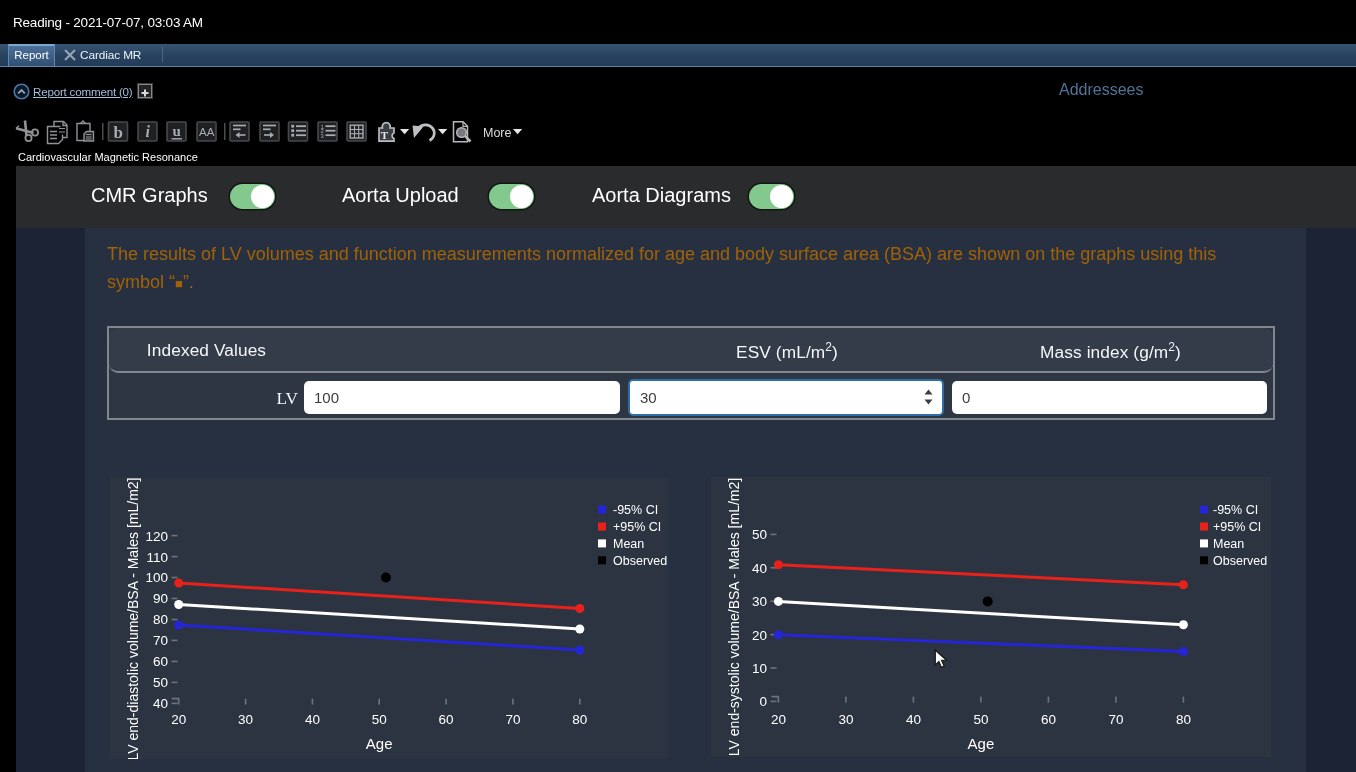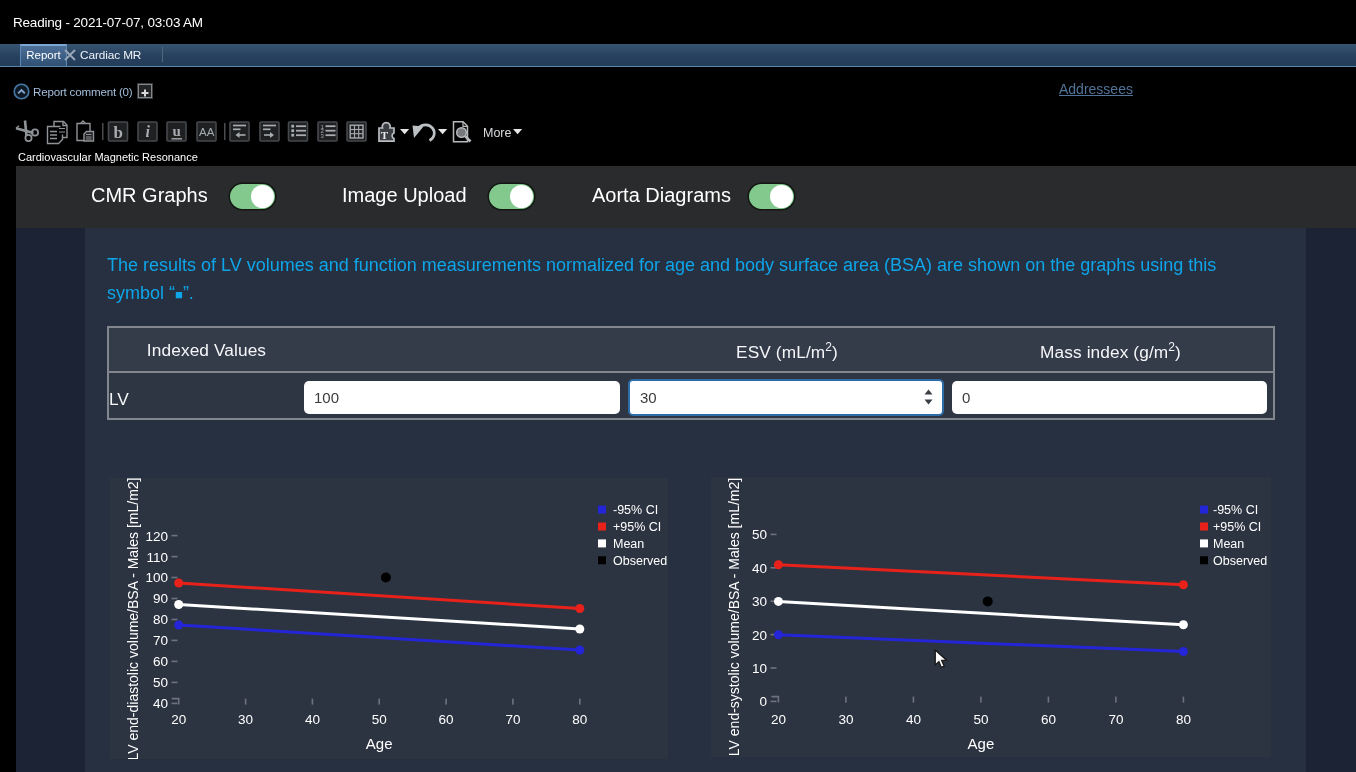--- a/index.html
+++ b/index.html
@@ -2,44 +2,44 @@
 <html><head>
 <meta charset="utf-8">
 <style>
   html,body{margin:0;padding:0;}
   body{width:1356px;height:772px;background:#000;font-family:"Liberation Sans",sans-serif;position:relative;overflow:hidden;}
   .abs{position:absolute;}
   
   #title{left:13px;top:15px;color:#fff;font-size:13.5px;letter-spacing:-0.2px;}
   
   #tabbar{left:0;top:44px;width:1356px;height:22px;background:linear-gradient(#375572,#27415f 55%,#233c58);border-bottom:1px solid #5c85a8;}
-  #tab-report{position:absolute;left:20px;top:0px;width:47px;height:22px;background:linear-gradient(#4d7099,#2f5073);border-top:2px solid #7aa6d2;border-left:1px solid #5b88b5;border-right:1px solid #5b88b5;box-sizing:border-box;color:#fff;font-size:11.5px;text-align:center;line-height:18px;}
+  #tab-report{position:absolute;left:8px;top:0px;width:47px;height:22px;background:linear-gradient(#4d7099,#2f5073);border-top:2px solid #7aa6d2;border-left:1px solid #5b88b5;border-right:1px solid #5b88b5;box-sizing:border-box;color:#fff;font-size:11.5px;text-align:center;line-height:18px;}
   #tab-cardiac{position:absolute;left:80px;top:4px;color:#eef3f8;font-size:11.8px;letter-spacing:-0.1px;text-align:right;}
   #tabsep{position:absolute;left:162px;top:3px;width:1px;height:15px;background:#51677e;}
   
-  #commentlink{left:33px;top:85px;color:#a3bedb;font-size:11.6px;letter-spacing:-0.2px;}
-  #addressees{left:1059px;top:81px;color:#517398;font-size:14px;text-decoration:underline;}
+  #commentlink{left:33px;top:85px;color:#a3bedb;font-size:11.6px;letter-spacing:-0.2px;text-decoration:underline;}
+  #addressees{left:1059px;top:81px;color:#517398;font-size:16px;}
   #plusbox{left:138px;top:84px;width:12px;height:12px;background:#212325;border:1px solid #85888b;outline:1px solid #3a3c3e;}
   
   #cmrlabel{left:18px;top:151px;color:#fff;font-size:11px;}
   
   #toggleband{left:16px;top:166px;width:1340px;height:62px;background:#2a2b2c;}
   .toglabel{position:absolute;top:18px;color:#fff;font-size:20px;}
   .toggle{position:absolute;top:18px;width:45px;height:25px;background:#83c98d;border-radius:13px;box-shadow:0 0 0 1.5px rgba(8,14,8,0.65);}
   .toggle:after{content:"";position:absolute;right:1px;top:1px;width:23px;height:23px;background:#fff;border-radius:50%;}
   
   #content{left:16px;top:228px;width:1340px;height:544px;background:#1c2335;}
   #main{position:absolute;left:69px;top:0;width:1221px;height:544px;background:#273040;}
   
-  #para{left:107px;top:252px;width:1180px;color:#0ea5e9;font-size:18px;line-height:27.6px;}
+  #para{left:107px;top:241px;width:1180px;color:#a16207;font-size:18px;line-height:27.6px;}
   
   #tbl{left:107px;top:326px;width:1164px;height:90px;background:#2e3543;border:2px solid #81868f;}
-  #tblhead{position:absolute;left:0;top:0;width:100%;height:43px;background:#343b49;border-bottom:2px solid #81868f;color:#f4f6f8;font-size:17.3px;letter-spacing:0.1px;}
+  #tblhead{position:absolute;left:0;top:0;width:100%;height:43px;background:#343b49;border-bottom:2px solid #81868f;color:#f4f6f8;font-size:17.3px;letter-spacing:0.1px;border-radius:9px;}
   .hc{position:absolute;top:12px;text-align:center;}
-  #lvcell{position:absolute;left:0;top:61px;width:189px;text-align:left;color:#f4f6f8;font-size:17.3px;}
+  #lvcell{position:absolute;left:0;top:61px;width:189px;text-align:right;color:#f4f6f8;font-size:17.3px;font-family:Liberation Serif, serif;}
   .inp{position:absolute;top:53px;height:33px;background:#fff;border-radius:5px;color:#3c3c3c;font-size:15px;line-height:33px;padding-left:10px;}
   sup{font-size:12px;}
 </style>
 </head>
 <body>
 <div class="abs" id="title">Reading - 2021-07-07, 03:03 AM</div>
 <div class="abs" id="tabbar">
   <div id="tab-report">Report</div>
   <svg style="position:absolute;left:64px;top:5px" width="12" height="12">
       <path d="M1,1 L11,11 M11,1 L1,11" stroke="#97a7b7" stroke-width="2"></path>
@@ -133,21 +133,21 @@
 <path d="M463,8.8 v4.5 h4.5" stroke-width="1.2"></path>
 <circle cx="461.5" cy="19.5" r="4.8" fill="#77797c"></circle>
 <path d="M465.2,23.2 l5.3,5.3" stroke-width="2.6"></path>
     </g>
 <text x="483" y="23.5" font-size="12.5px" fill="#d9dbdd">More</text>
 <path d="M513,16 h9.2 l-4.6,5.2 z" fill="#e6e6e6"></path>
 </svg>
 <div class="abs" id="toggleband">
   <div class="toglabel" style="left:75px">CMR Graphs</div>
   <div class="toggle" style="left:214px"></div>
-  <div class="toglabel" style="left:326px">Image Upload</div>
+  <div class="toglabel" style="left:326px">Aorta Upload</div>
   <div class="toggle" style="left:473px"></div>
   <div class="toglabel" style="left:576px">Aorta Diagrams</div>
   <div class="toggle" style="left:733px"></div>
 </div>
 <div class="abs" id="content">
     <div id="main"></div>
   </div>
 <div class="abs" id="para">The results of LV volumes and function measurements normalized for age and body surface area (BSA) are shown on the graphs using this<br>symbol “<span style="font-size:13px">■</span>”.</div>
 <div class="abs" id="tbl">
   <div id="tblhead">

